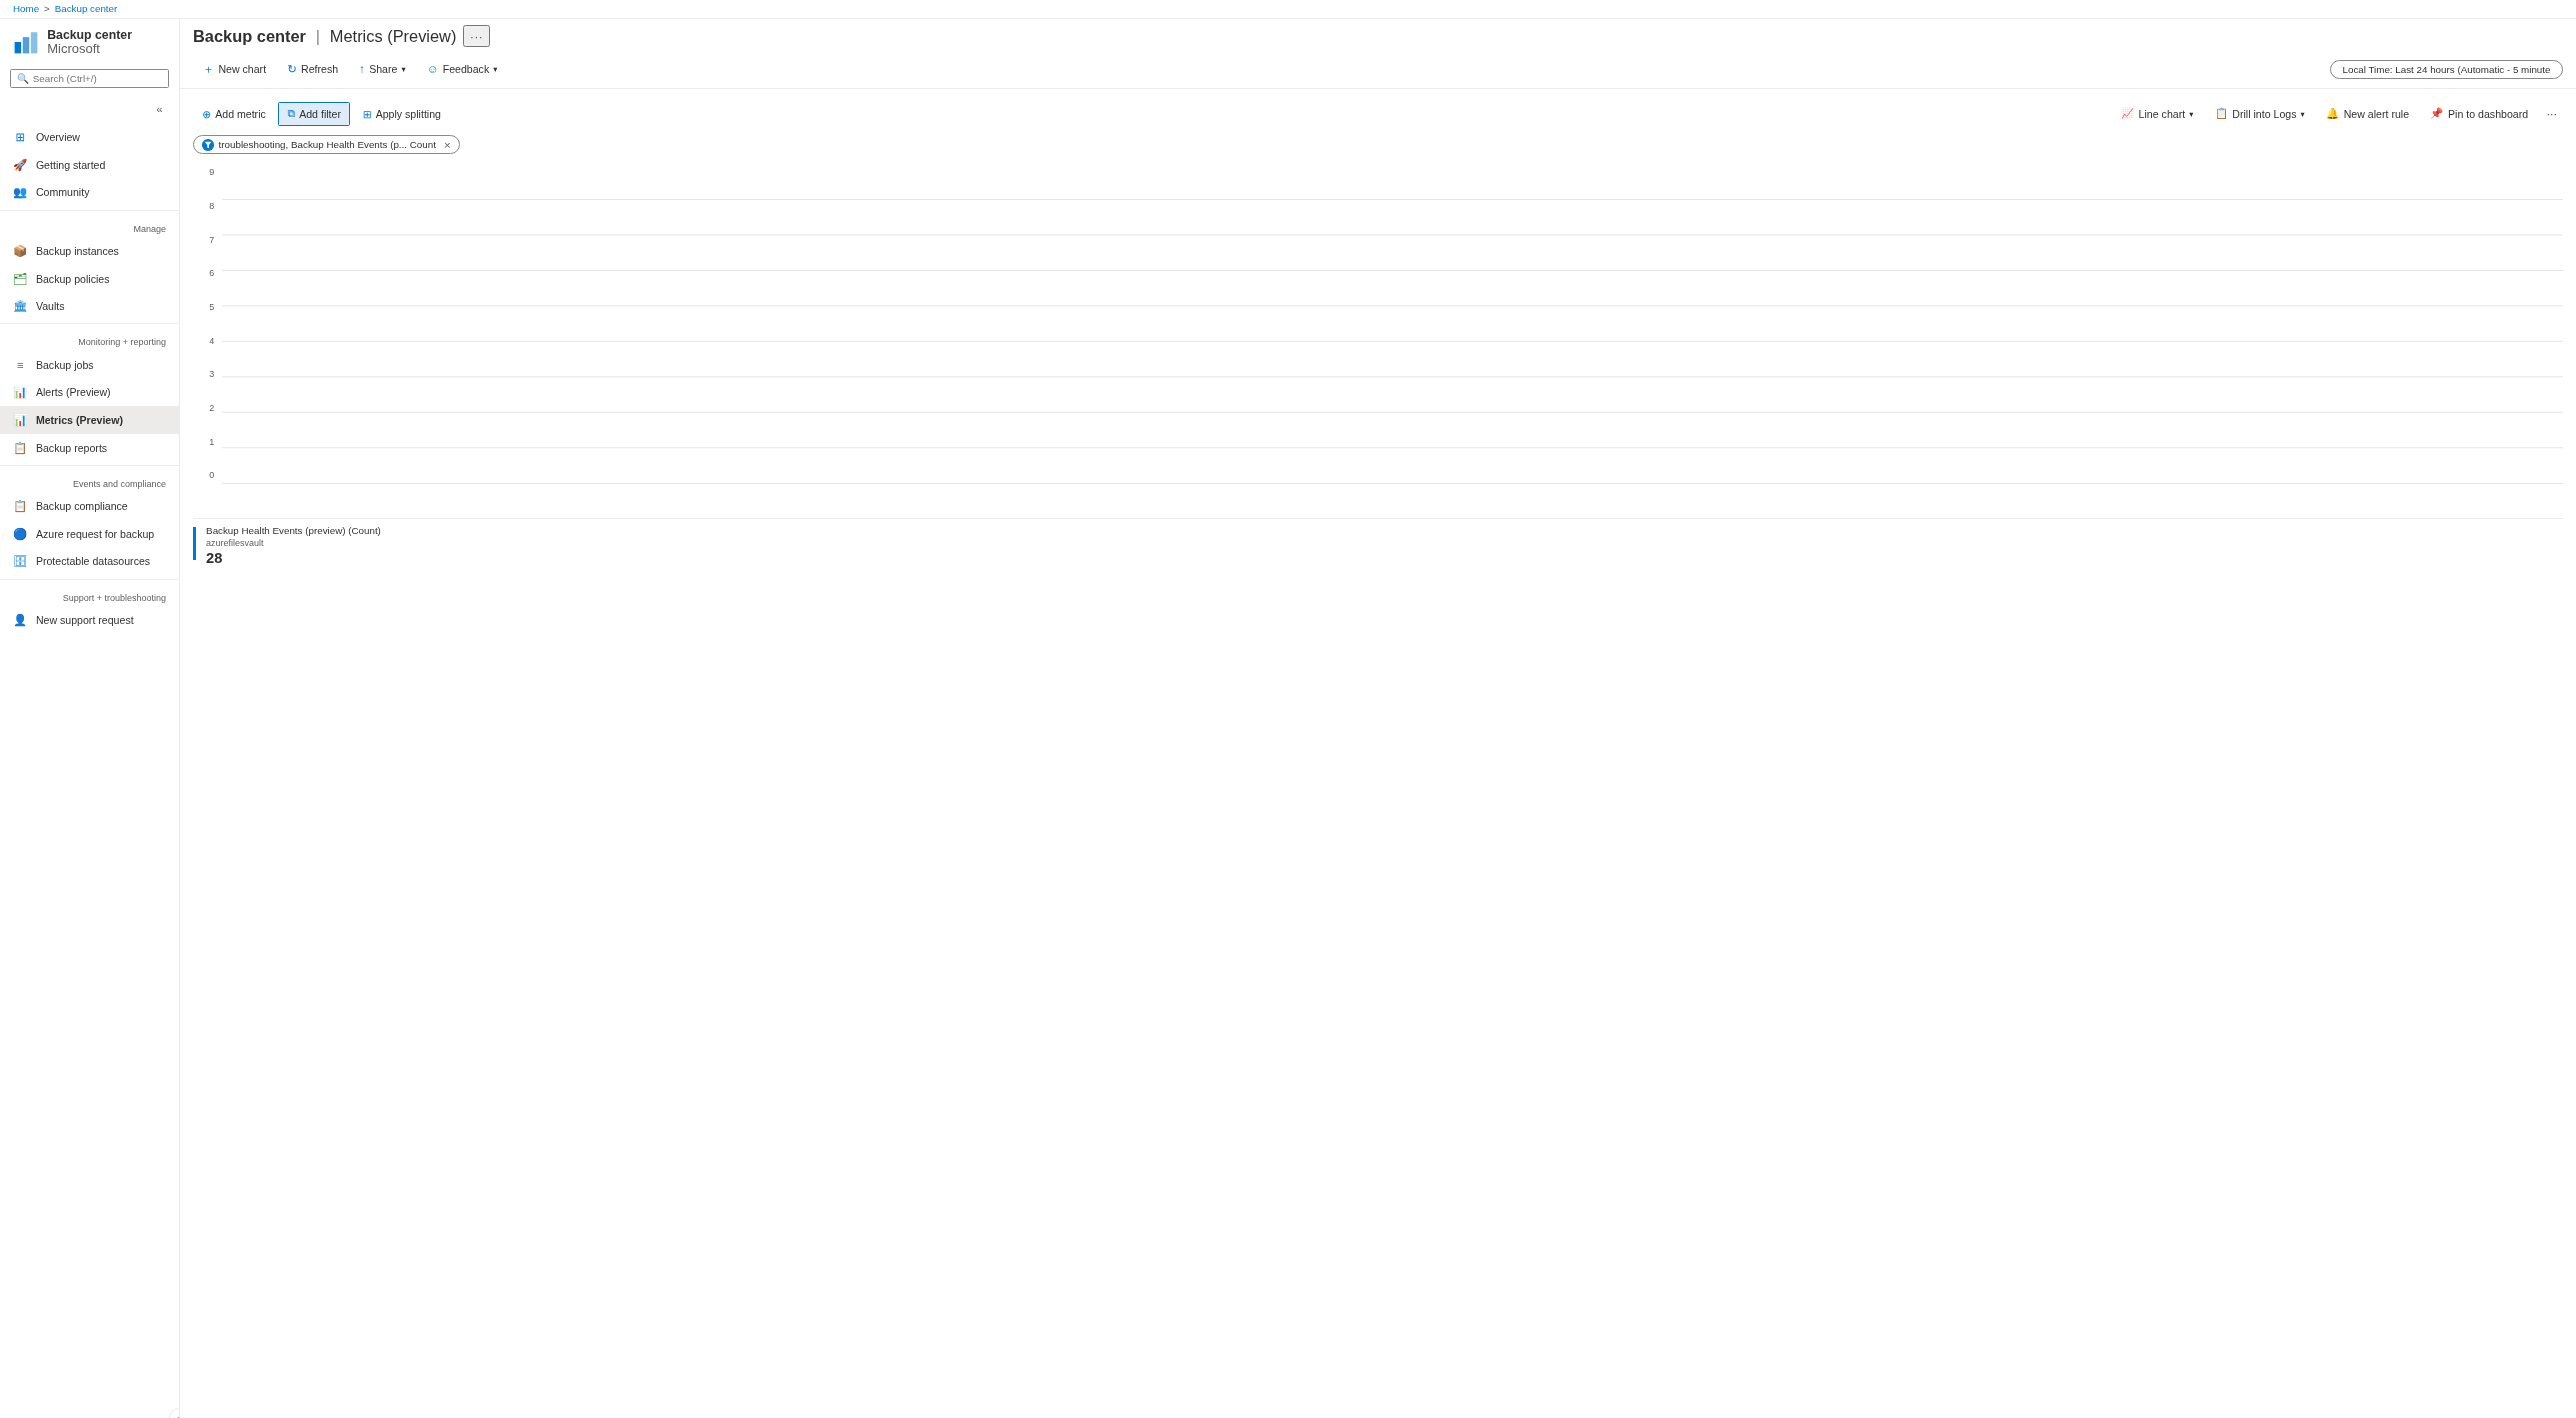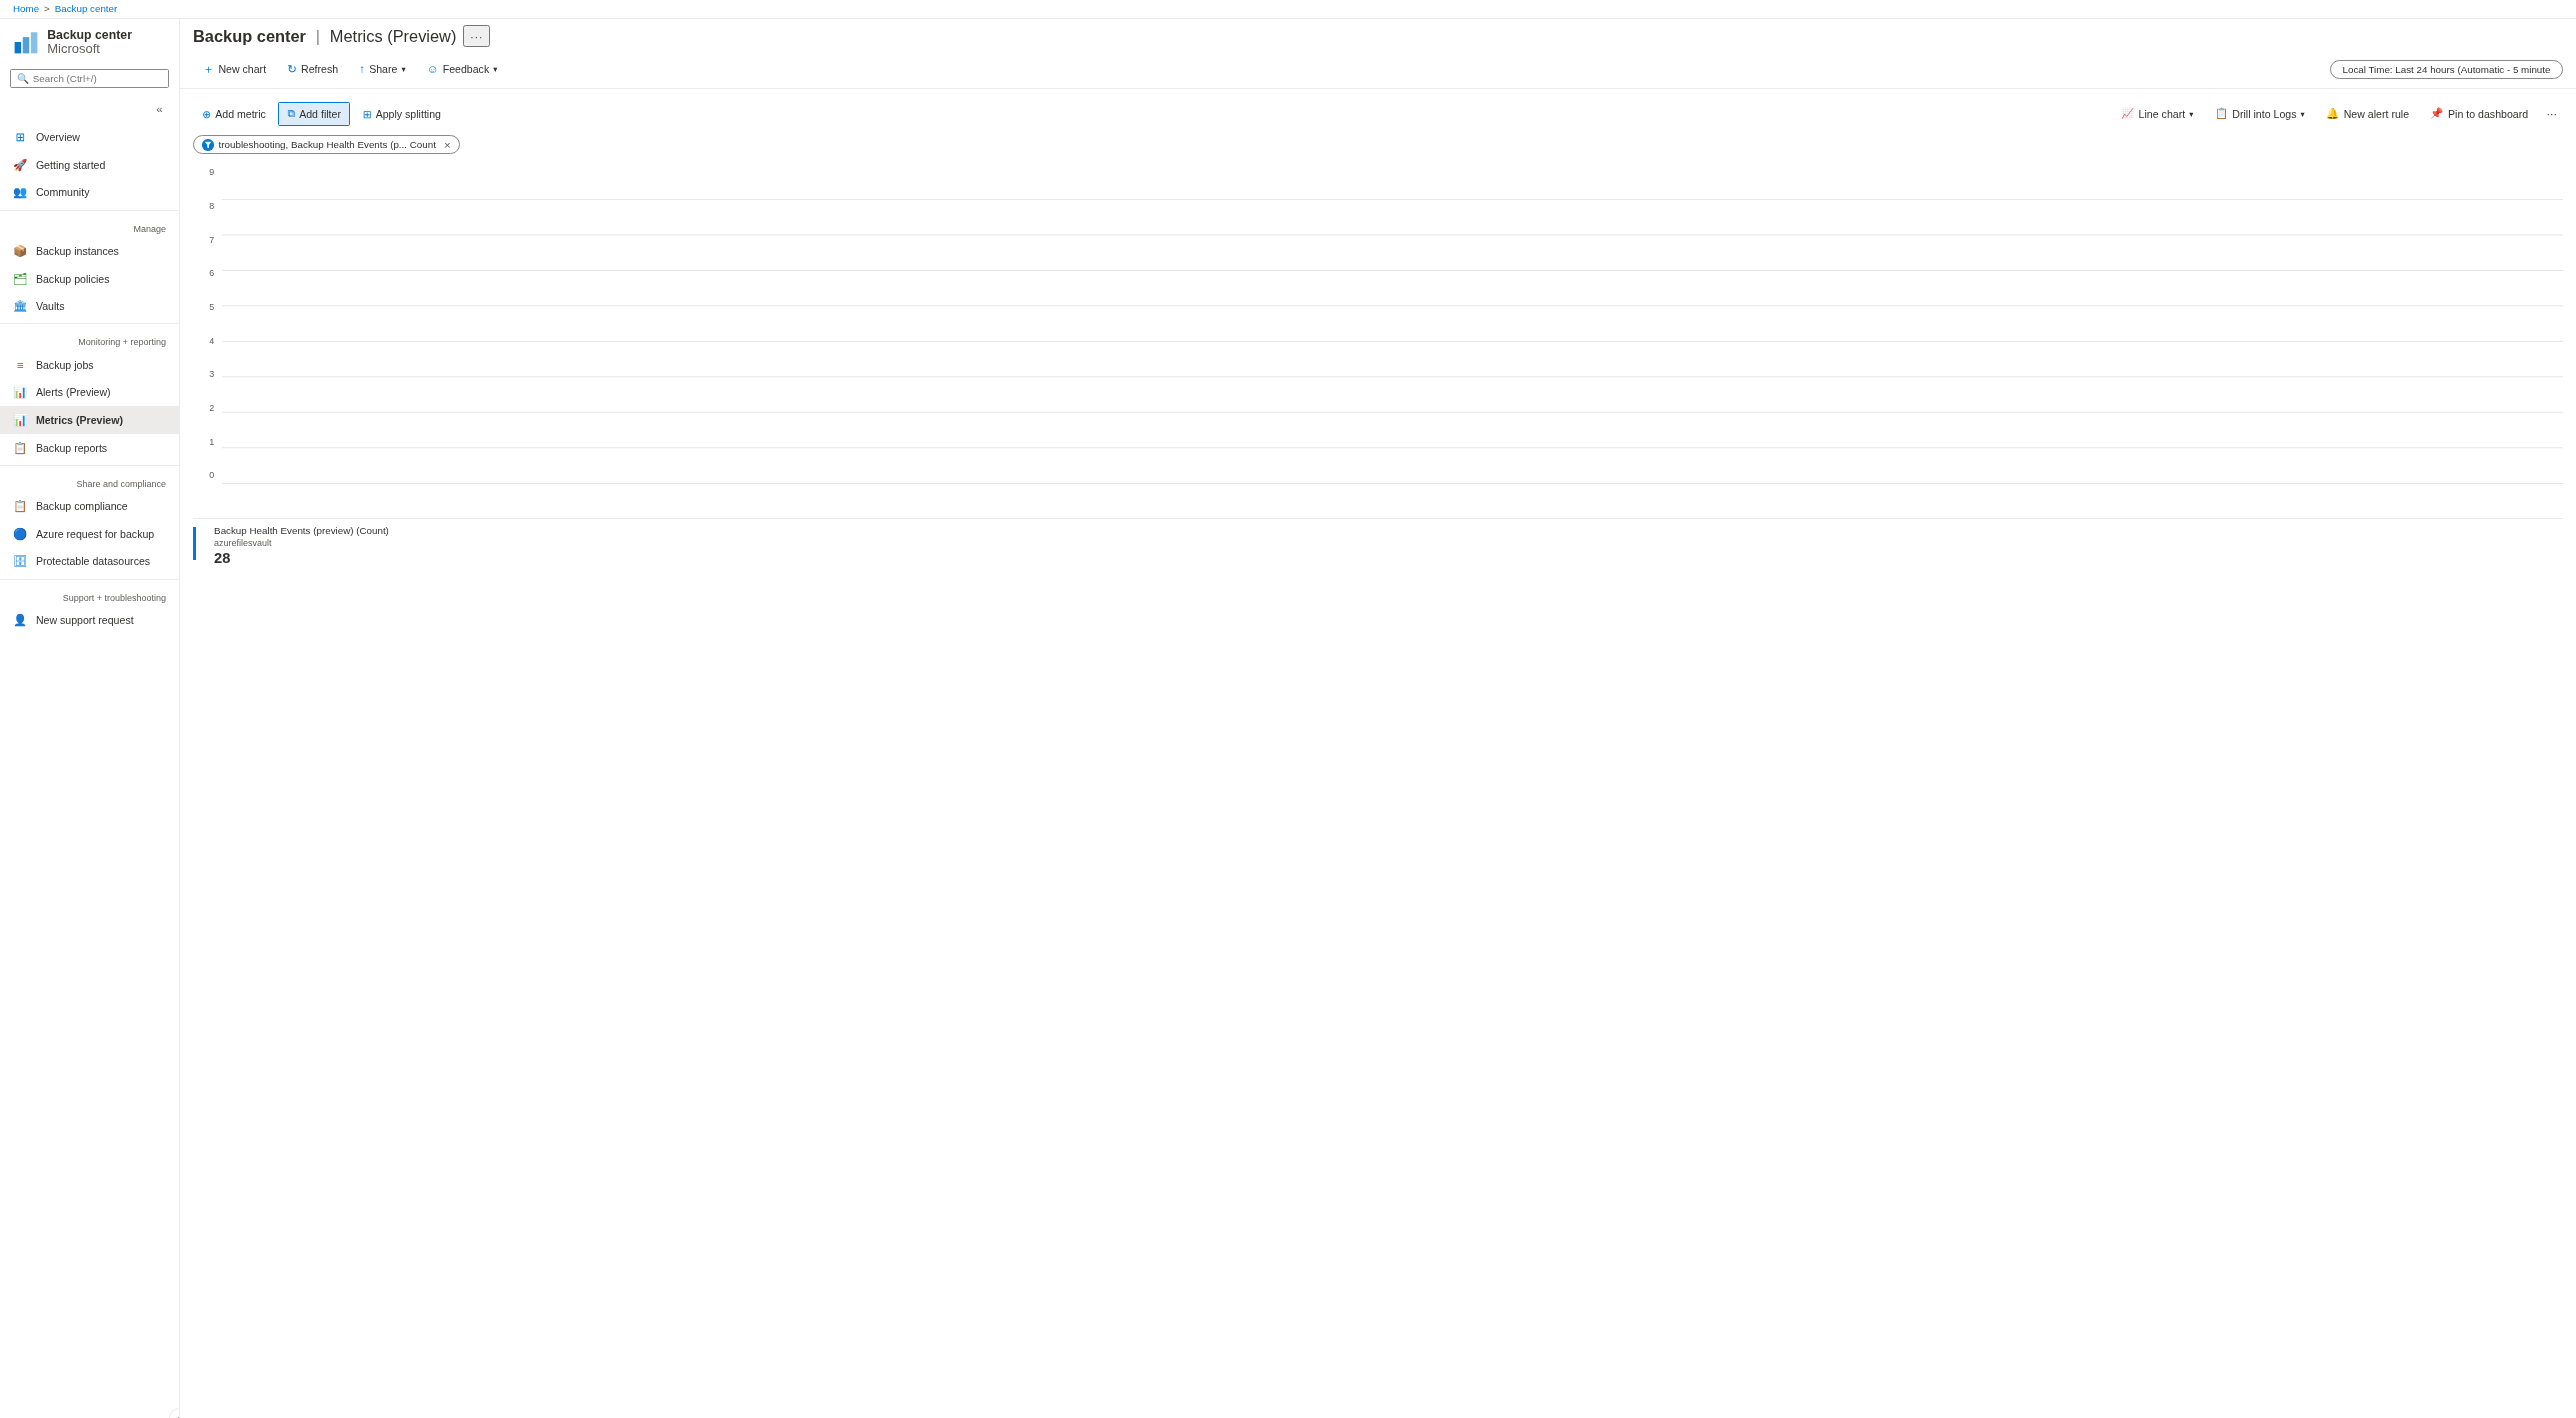--- a/index.html
+++ b/index.html
@@ -49,21 +49,21 @@
     .chart-btn .icon { font-size: 10.6px; color: #0078d4; }
     .chart-toolbar-right { margin-left: auto; display: flex; align-items: center; gap: 3.3px; }
     .chart-filter-tag { display: flex; align-items: center; gap: 4.9px; border: 0.8px solid #8a8886; border-radius: 9.8px; padding: 2.5px 8.2px; font-size: 9.8px; color: #323130; margin-bottom: 9.8px; background: #fff; width: fit-content; }
     .filter-tag-icon { width: 11.5px; height: 11.5px; background: #0078d4; border-radius: 50%; display: flex; align-items: center; justify-content: center; color: #fff; font-size: 7.4px; }
     .filter-tag-close { cursor: pointer; color: #605e5c; font-size: 11.5px; margin-left: 3.3px; }
 
     
     .chart-container { position: relative; background: #fff; border: none; }
     .chart-legend { margin-top: 9.8px; display: flex; align-items: flex-start; gap: 9.8px; padding: 6.5px 0; border-top: 0.8px solid #edebe9; }
     .legend-color-bar { width: 3.3px; height: 33px; background: #0078d4; flex-shrink: 0; margin-top: 1.6px; }
-    .legend-text { display: flex; flex-direction: column; gap: 1.6px; margin-left: 8px; }
+    .legend-text { display: flex; flex-direction: column; gap: 1.6px; }
     .legend-label { font-size: 9.8px; color: #323130; }
     .legend-sublabel { font-size: 9px; color: #605e5c; }
     .legend-value { font-size: 14.7px; font-weight: 600; color: #323130; }
   </style>
 </head>
 <body>
 
 <div class="app-layout">
 
   <div class="breadcrumb-bar">
@@ -136,21 +136,21 @@
           </div>
           <div class="nav-item active">
             <span class="nav-icon" style="color: rgb(0, 120, 212); font-size: 11.5px;">📊</span>
             <span>Metrics (Preview)</span>
           </div>
           <div class="nav-item">
             <span class="nav-icon" style="color: rgb(134, 97, 197); font-size: 11.5px;">📋</span>
             <span>Backup reports</span>
           </div>
           <hr class="nav-divider">
-          <div class="nav-section-label">Share and compliance</div>
+          <div class="nav-section-label">Events and compliance</div>
           <div class="nav-item">
             <span class="nav-icon" style="color: rgb(202, 80, 16); font-size: 11.5px;">📋</span>
             <span>Backup compliance</span>
           </div>
           <div class="nav-item">
             <span class="nav-icon" style="color: rgb(0, 120, 212); font-size: 11.5px;">🔵</span>
             <span>Azure request for backup</span>
           </div>
           <div class="nav-item">
             <span class="nav-icon" style="color: rgb(0, 120, 212); font-size: 11.5px;">🗄</span>

